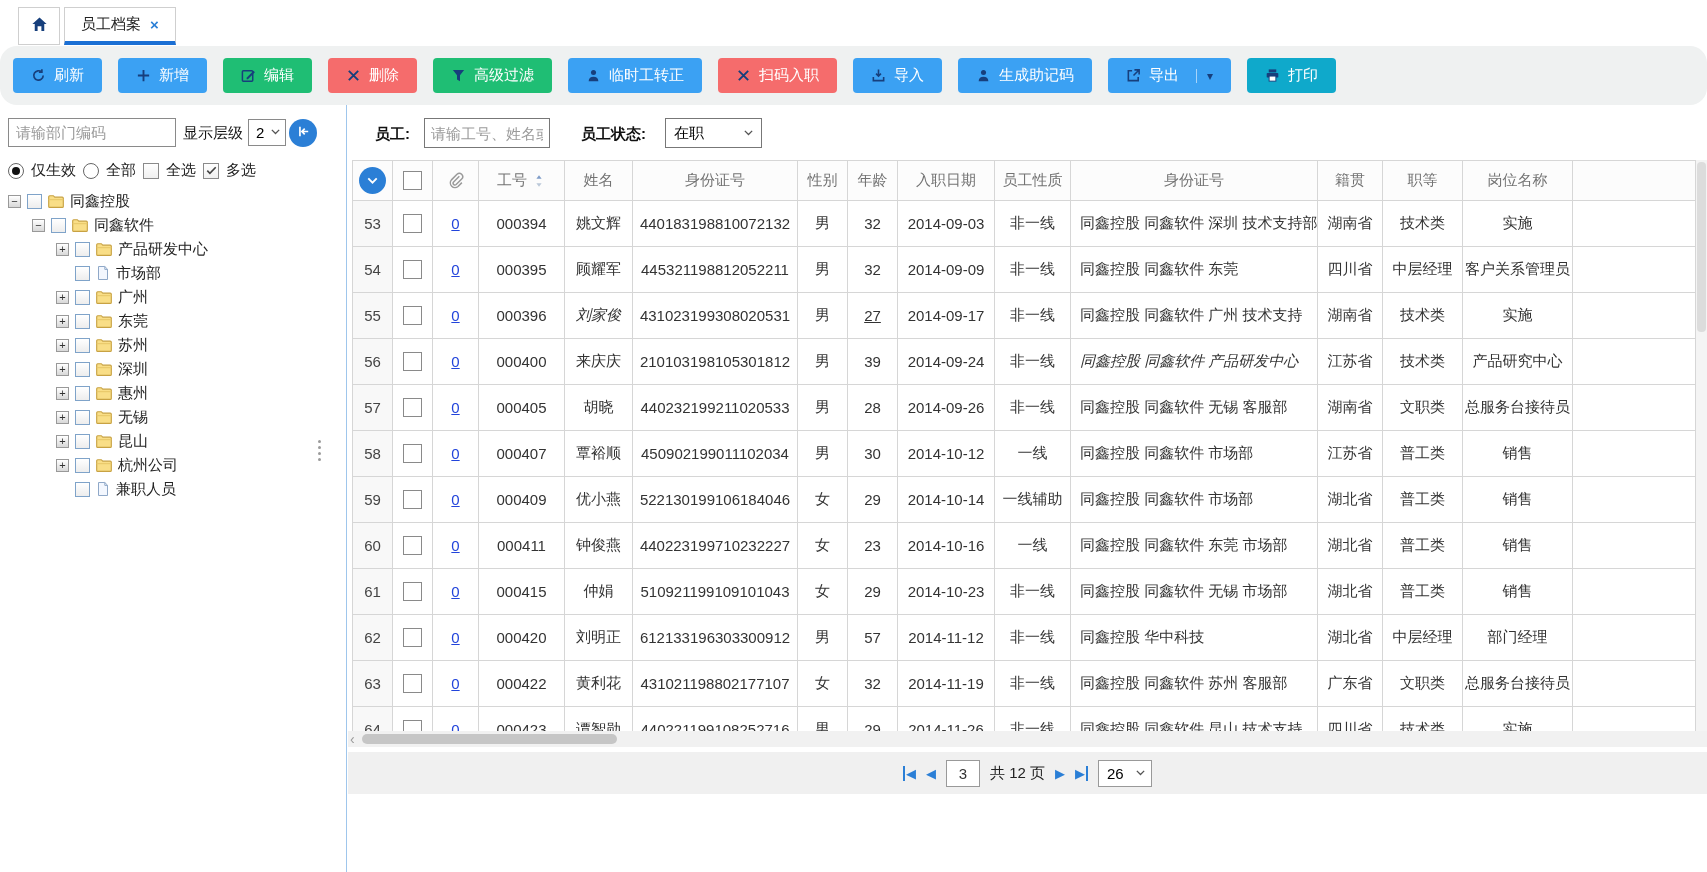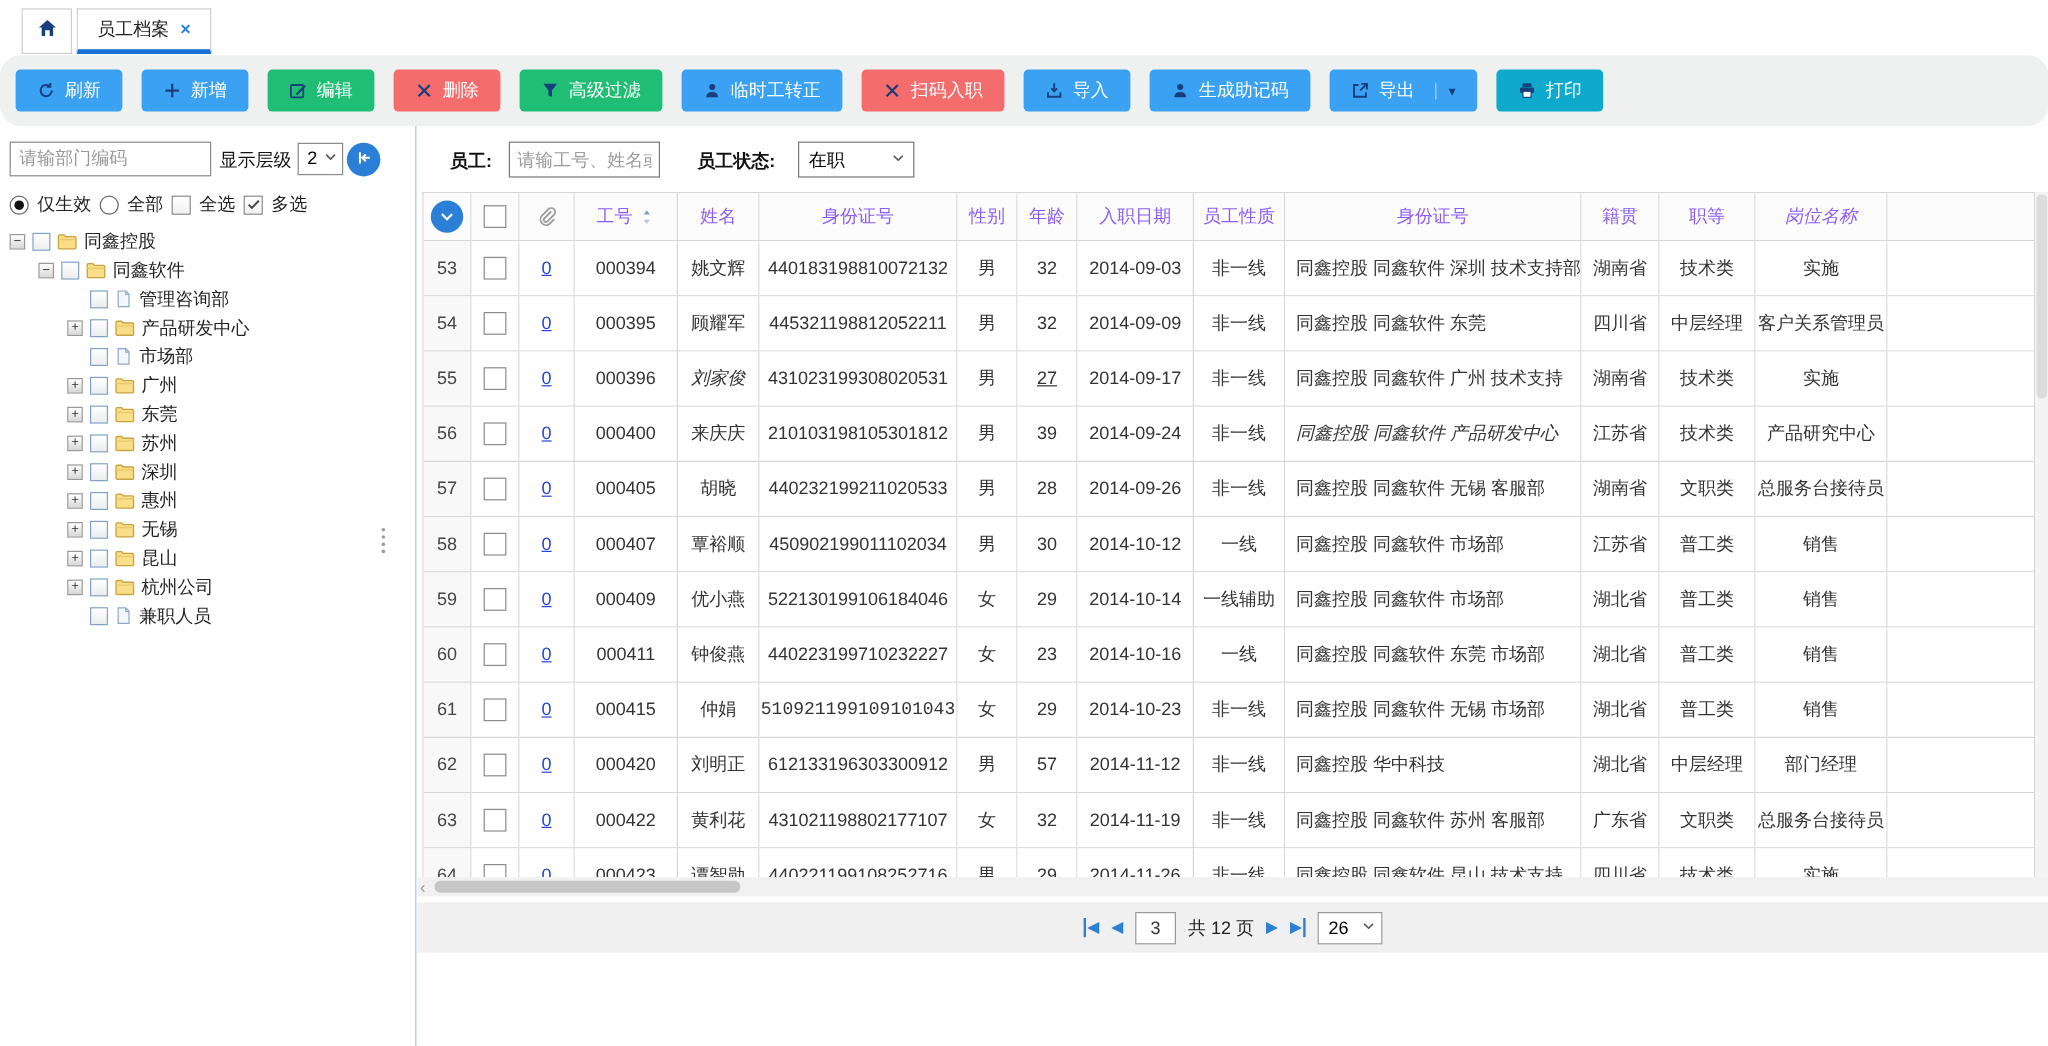--- a/index.html
+++ b/index.html
@@ -74,21 +74,21 @@
     border:1px solid #777; background:#fff; display:flex; align-items:center;
     justify-content:space-between; padding:0 6px 0 8px; font-size:15px; cursor:pointer; }
 
   
   #grid { position:absolute; left:4px; top:55px; width:1344px; height:571px; overflow:hidden;
     border:1px solid var(--grid-border); border-bottom:none; }
   .grow { display:flex; }
   .gcell { border-right:1px solid var(--grid-border); border-bottom:1px solid var(--grid-border);
     display:flex; align-items:center; justify-content:center; font-size:15px; color:#333;
     flex:none; overflow:hidden; white-space:nowrap; }
-  .ghead .gcell { height:40px; background:#FCFCFC; color:#8b5cf6; }
+  .ghead .gcell { height:40px; background:#FCFCFC; color:#737373; }
   .gbody .gcell { height:46px; background:#fff; }
   .gcell.numc { background:#F8F8F8; color:#444; }
   .gcell.leftal { justify-content:flex-start; padding-left:9px; }
   .gcell .rowcb { width:19px; height:19px; border:1px solid #8A8A8A; background:#fff; cursor:pointer; }
   a.attach { color:var(--link); font-size:15px; text-decoration:underline; }
   .sorticn { margin-left:5px; display:inline-flex; }
 
   
   #hscroll { position:absolute; left:0; top:626px; width:1359px; height:16px; background:#F1F1F1; }
   #hscroll .arrow { position:absolute; left:2px; top:0px; color:#999; font-size:14px; line-height:16px; cursor:pointer; }
@@ -267,30 +267,20 @@
         <span class="expander">−</span>
         <span class="tcb"></span>
         <span class="icn ticon" style="display: inline-flex;">
           <svg width="18" height="18" viewBox="0 0 16 16">
             <path d="M1.5 4.2c0-.5.4-.9.9-.9h3.2l1.3 1.3h6.7c.5 0 .9.4.9.9v7.3c0 .5-.4.9-.9.9H2.4c-.5 0-.9-.4-.9-.9z" fill="#F9DE87" stroke="#C8A243"></path>
             <path d="M1.5 6.8h13" stroke="#E8C96A"></path>
           </svg>
         </span>
         <span>同鑫软件</span>
       </div>
-      <div class="tnode" style="padding-left: 75px;">
-        <span class="tcb"></span>
-        <span class="icn ticon" style="display: inline-flex;">
-          <svg width="16" height="16" viewBox="0 0 16 16">
-            <path d="M3.5 1.5h6.3l2.7 2.7v10.3H3.5z" fill="#F3F7FE" stroke="#8FA8C8"></path>
-            <path d="M9.8 1.5v2.9h2.7" fill="none" stroke="#8FA8C8"></path>
-          </svg>
-        </span>
-        <span>管理咨询部</span>
-      </div>
       <div class="tnode" style="padding-left: 56px;">
         <span class="expander">+</span>
         <span class="tcb"></span>
         <span class="icn ticon" style="display: inline-flex;">
           <svg width="18" height="18" viewBox="0 0 16 16">
             <path d="M1.5 4.2c0-.5.4-.9.9-.9h3.2l1.3 1.3h6.7c.5 0 .9.4.9.9v7.3c0 .5-.4.9-.9.9H2.4c-.5 0-.9-.4-.9-.9z" fill="#F9DE87" stroke="#C8A243"></path>
             <path d="M1.5 6.8h13" stroke="#E8C96A"></path>
           </svg>
         </span>
         <span>产品研发中心</span>
@@ -473,21 +463,21 @@
         </div>
         <div class="gcell" style="width: 247px;">
           <span>身份证号</span>
         </div>
         <div class="gcell" style="width: 65px;">
           <span>籍贯</span>
         </div>
         <div class="gcell" style="width: 80px;">
           <span>职等</span>
         </div>
-        <div class="gcell" style="width: 110px; font-style: italic;">
+        <div class="gcell" style="width: 110px;">
           <span>岗位名称</span>
         </div>
         <div class="gcell" style="width: 123px;"></div>
       </div>
       <div class="gbody">
         <div class="grow">
           <div class="gcell numc" style="width: 40px;">53</div>
           <div class="gcell" style="width: 40px;">
             <span class="rowcb"></span>
           </div>
@@ -657,21 +647,21 @@
         <div class="grow">
           <div class="gcell numc" style="width: 40px;">61</div>
           <div class="gcell" style="width: 40px;">
             <span class="rowcb"></span>
           </div>
           <div class="gcell" style="width: 46px;">
             <a class="attach" href="#">0</a>
           </div>
           <div class="gcell" style="width: 86px;">000415</div>
           <div class="gcell" style="width: 68px;">仲娟</div>
-          <div class="gcell" style="width: 165px; font-family: Liberation Mono, monospace;">510921199109101043</div>
+          <div class="gcell" style="width: 165px;">510921199109101043</div>
           <div class="gcell" style="width: 50px;">女</div>
           <div class="gcell" style="width: 50px;">29</div>
           <div class="gcell" style="width: 97px;">2014-10-23</div>
           <div class="gcell" style="width: 76px;">非一线</div>
           <div class="gcell leftal" style="width: 247px;">同鑫控股 同鑫软件 无锡 市场部</div>
           <div class="gcell" style="width: 65px;">湖北省</div>
           <div class="gcell" style="width: 80px;">普工类</div>
           <div class="gcell" style="width: 110px;">销售</div>
           <div class="gcell" style="width: 123px;"></div>
         </div>

